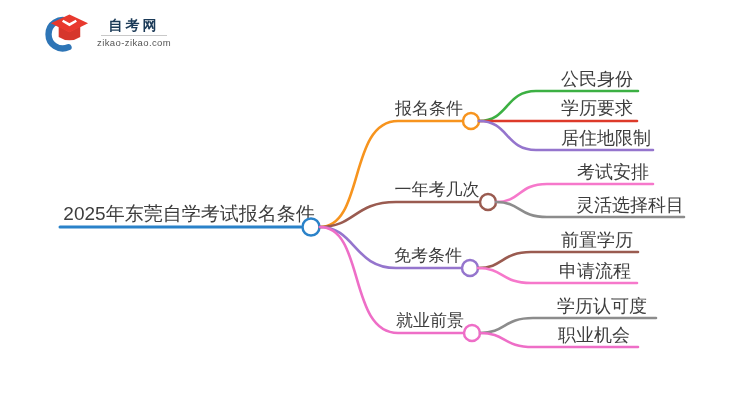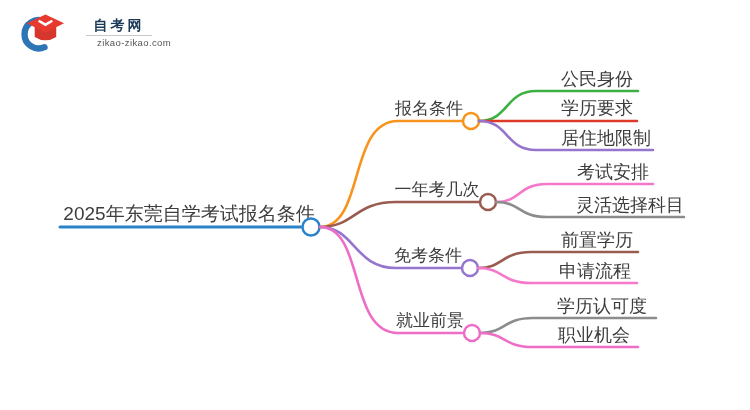--- a/index.html
+++ b/index.html
@@ -3,30 +3,30 @@
 <meta charset="utf-8">
 <style>
   html,body{margin:0;padding:0;}
   body{
     width:750px;height:410px;background:#ffffff;overflow:hidden;
     font-family:"Liberation Sans","DejaVu Sans",sans-serif;
     position:relative;
   }
   
   .logo{
-    position:absolute;left:20px;top:10px;
-    display:flex;align-items:center;gap:0;
+    position:absolute;left:44px;top:10px;
+    display:flex;align-items:center;gap:6px;
   }
   .logo-text{display:flex;flex-direction:column;align-items:center;}
   .logo-title{
     font-size:14px;font-weight:bold;color:#1b3a57;
     letter-spacing:3px;line-height:1.2;
   }
   .logo-divider{width:66px;height:1px;background:#c9c9c9;margin:2px 0 1px 0;}
-  .logo-domain{font-size:9.5px;color:#555;letter-spacing:0.4px;margin-left:30px;}
+  .logo-domain{font-size:9.5px;color:#555;letter-spacing:0.4px;}
   
   .map{position:absolute;left:0;top:0;}
   svg text{
     font-family:"Liberation Sans","DejaVu Sans",sans-serif;
     fill:#3d3d3d;
   }
   .root-label{font-size:19px;}
   .branch-label{font-size:17px;}
   .child-label{font-size:18px;}
 </style>

